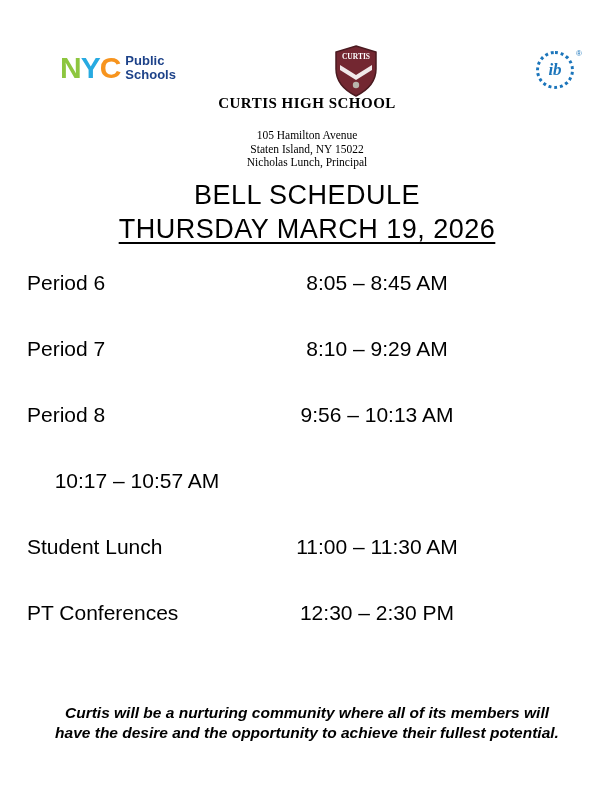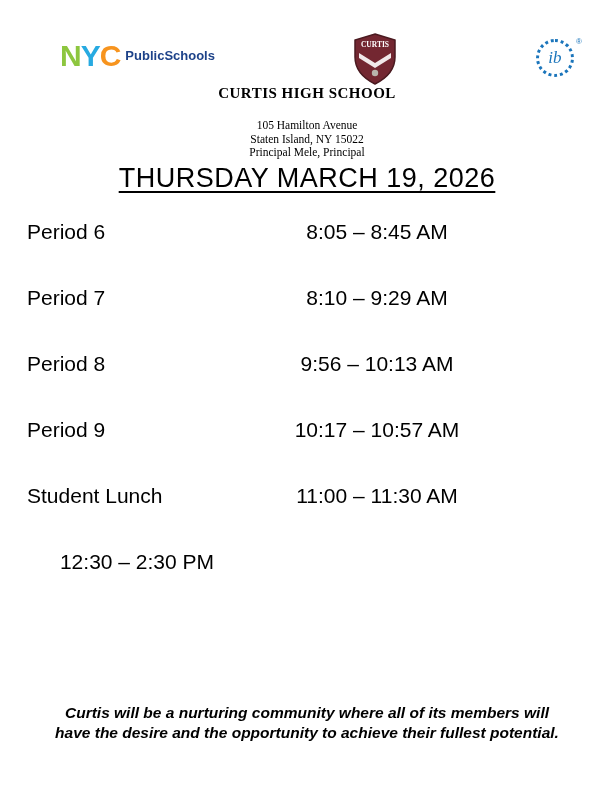--- a/index.html
+++ b/index.html
@@ -13,52 +13,52 @@
     font-family:"Liberation Sans", sans-serif;
     color:#000;
     position:relative;
     overflow:hidden;
   }
   .page{width:614px;height:800px;position:relative;background:#fff;}
 
   
   .logo-row{
     display:flex;justify-content:space-between;align-items:flex-start;
-    padding:33px 36px 0 60px;height:85px;
+    padding:45px 36px 0 60px;height:85px;
   }
   .nyc-logo{display:flex;align-items:center;margin-top:8px;}
   .nyc-letters{font-weight:bold;font-size:30px;letter-spacing:-1px;line-height:30px;}
   .nyc-letters .l-n{color:var(--nyc_n);}
   .nyc-letters .l-y{color:var(--nyc_y);}
   .nyc-letters .l-c{color:var(--nyc_c);}
   .nyc-label{
-    display:flex;flex-direction:row;margin-left:5px;
+    display:flex;flex-direction:column;margin-left:5px;
     font-weight:bold;font-size:13px;line-height:14px;color:var(--nyc_text);
   }
   .crest{width:46px;text-align:center;}
   .ib-logo{
     margin-top:6px;position:relative;width:42px;height:42px;
   }
   .ib-circle{
     width:38px;height:38px;border-radius:50%;
     border:3px dotted var(--ib_blue);
     display:flex;align-items:center;justify-content:center;
   }
   .ib-text{
-    color:var(--ib_blue);font-weight:normal;font-style:italic;
+    color:var(--ib_blue);font-weight:bold;font-style:italic;
     font-size:17px;font-family:"Liberation Serif", serif;
   }
   .ib-reg{
     position:absolute;top:-2px;right:-4px;font-size:8px;color:var(--ib_blue);
   }
 
   
   .school-name{
     text-align:center;font-family:"Liberation Serif", serif;
-    font-weight:bold;font-size:15px;letter-spacing:0.5px;
+    font-weight:bold;font-size:15px;letter-spacing:0.5px;margin-top:10px;
   }
   .address{
     text-align:center;font-family:"Liberation Serif", serif;
     font-size:11.5px;line-height:13.5px;margin-top:17px;
   }
   .doc-title{
     text-align:center;font-size:27px;margin-top:10px;letter-spacing:0.5px;
   }
   .doc-date{
     text-align:center;font-size:27px;margin-top:3px;
@@ -112,46 +112,47 @@
       <span class="ib-reg">®</span>
     </div>
 
   </div>
 
   <div class="school-name">CURTIS HIGH SCHOOL</div>
 
   <div class="address">
     <div>105 Hamilton Avenue</div>
     <div>Staten Island, NY 15022</div>
-    <div>Principal Mele, Principal</div>
+    <div>Nicholas Lunch, Principal</div>
   </div>
 
+  <div class="doc-title">BELL SCHEDULE</div>
   <div class="doc-date">THURSDAY MARCH 19, 2026</div>
 
   <div class="schedule">
     <div class="sched-row">
       <span class="sched-label">Period 6</span>
       <span class="sched-time">8:05 – 8:45 AM</span>
     </div>
     <div class="sched-row">
       <span class="sched-label">Period 7</span>
       <span class="sched-time">8:10 – 9:29 AM</span>
     </div>
     <div class="sched-row">
       <span class="sched-label">Period 8</span>
       <span class="sched-time">9:56 – 10:13 AM</span>
     </div>
     <div class="sched-row">
-      <span class="sched-label">Period 9</span>
       <span class="sched-time">10:17 – 10:57 AM</span>
     </div>
     <div class="sched-row">
       <span class="sched-label">Student Lunch</span>
       <span class="sched-time">11:00 – 11:30 AM</span>
     </div>
     <div class="sched-row">
+      <span class="sched-label">PT Conferences</span>
       <span class="sched-time">12:30 – 2:30 PM</span>
     </div>
   </div>
 
   <div class="mission">Curtis will be a nurturing community where all of its members will have  the desire and the opportunity to achieve their fullest potential.</div>
 
 </div>
 
 </body></html>

